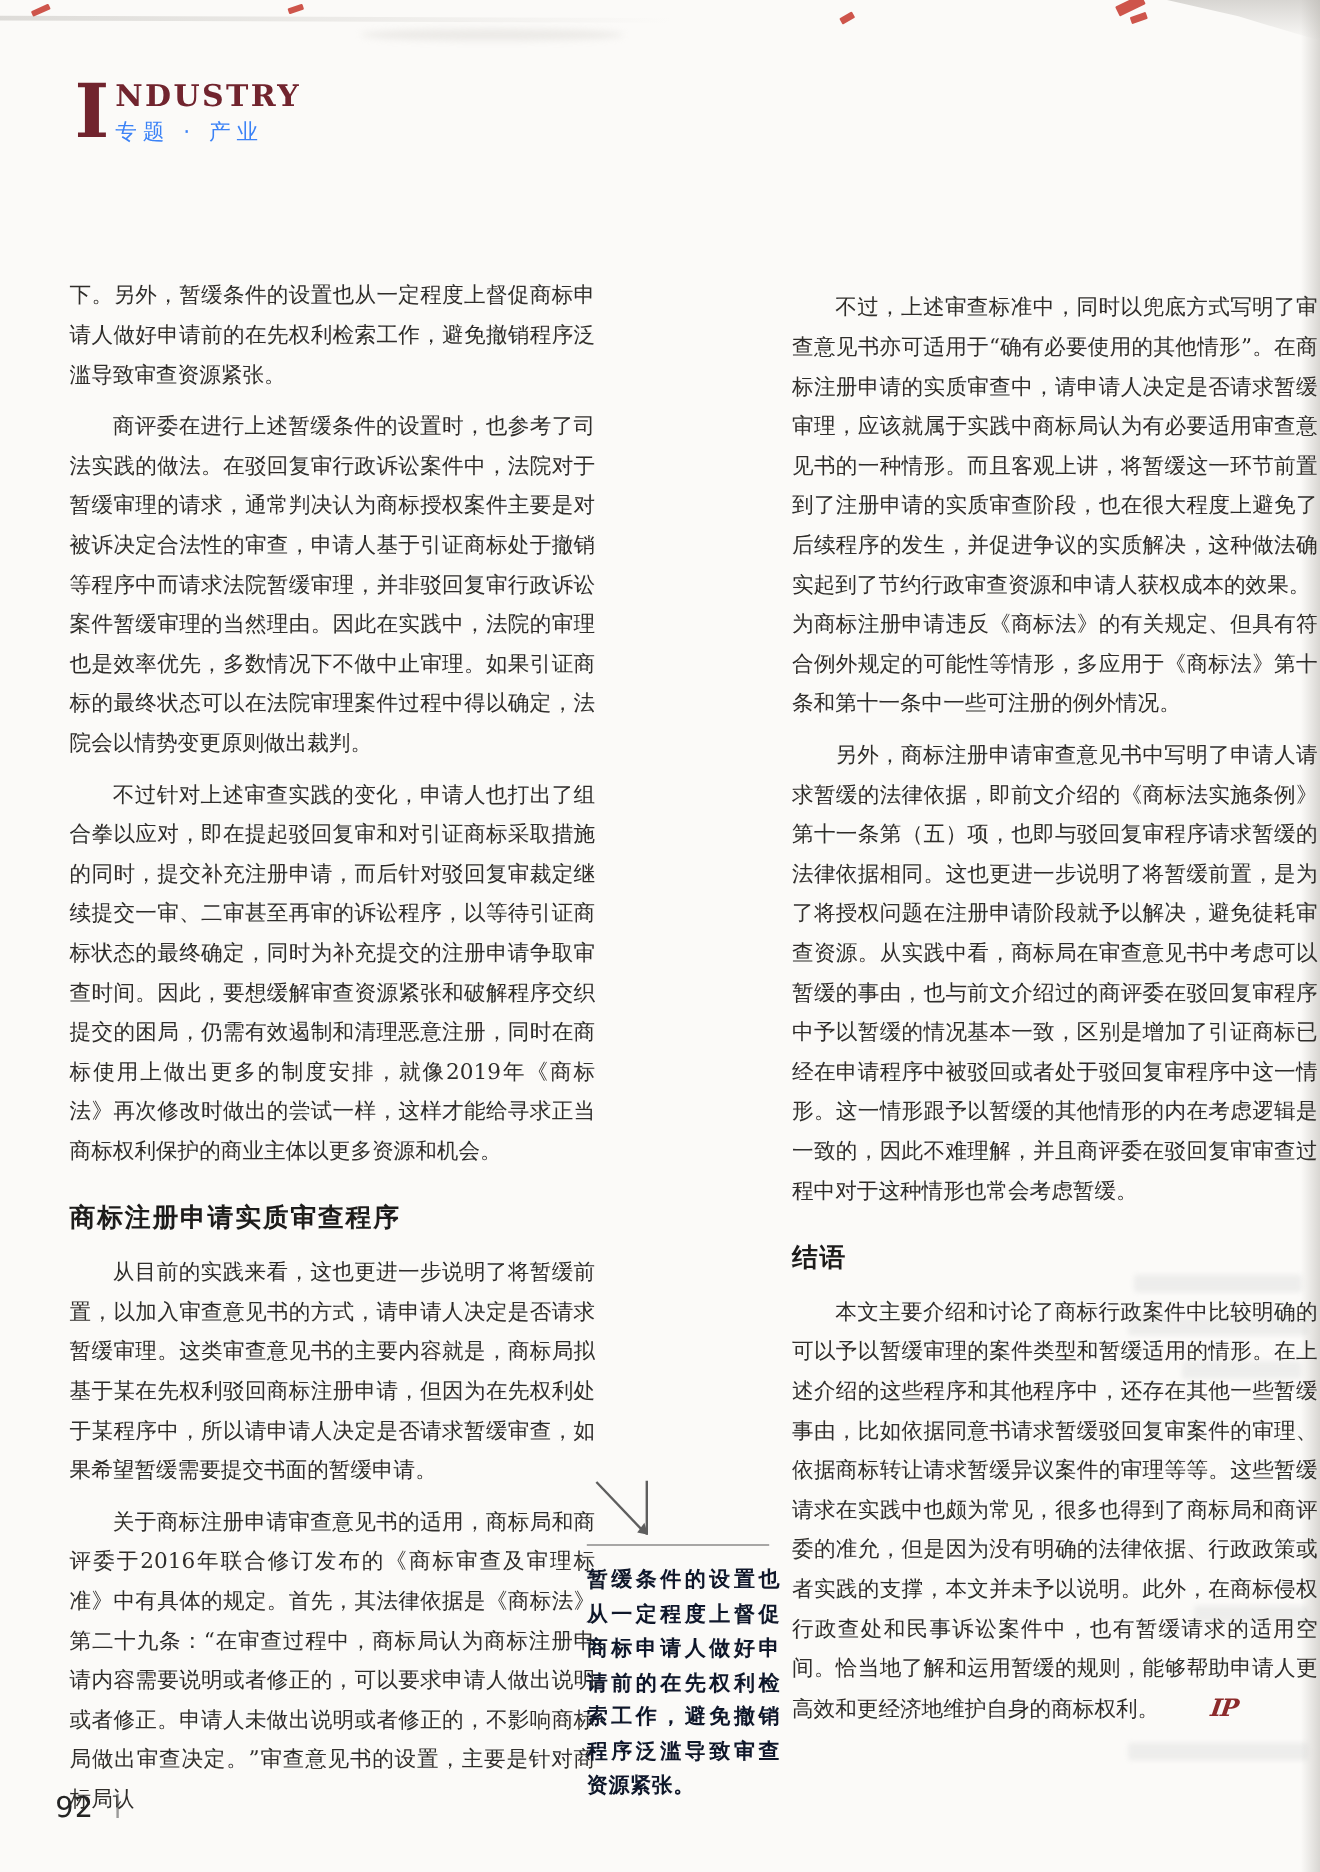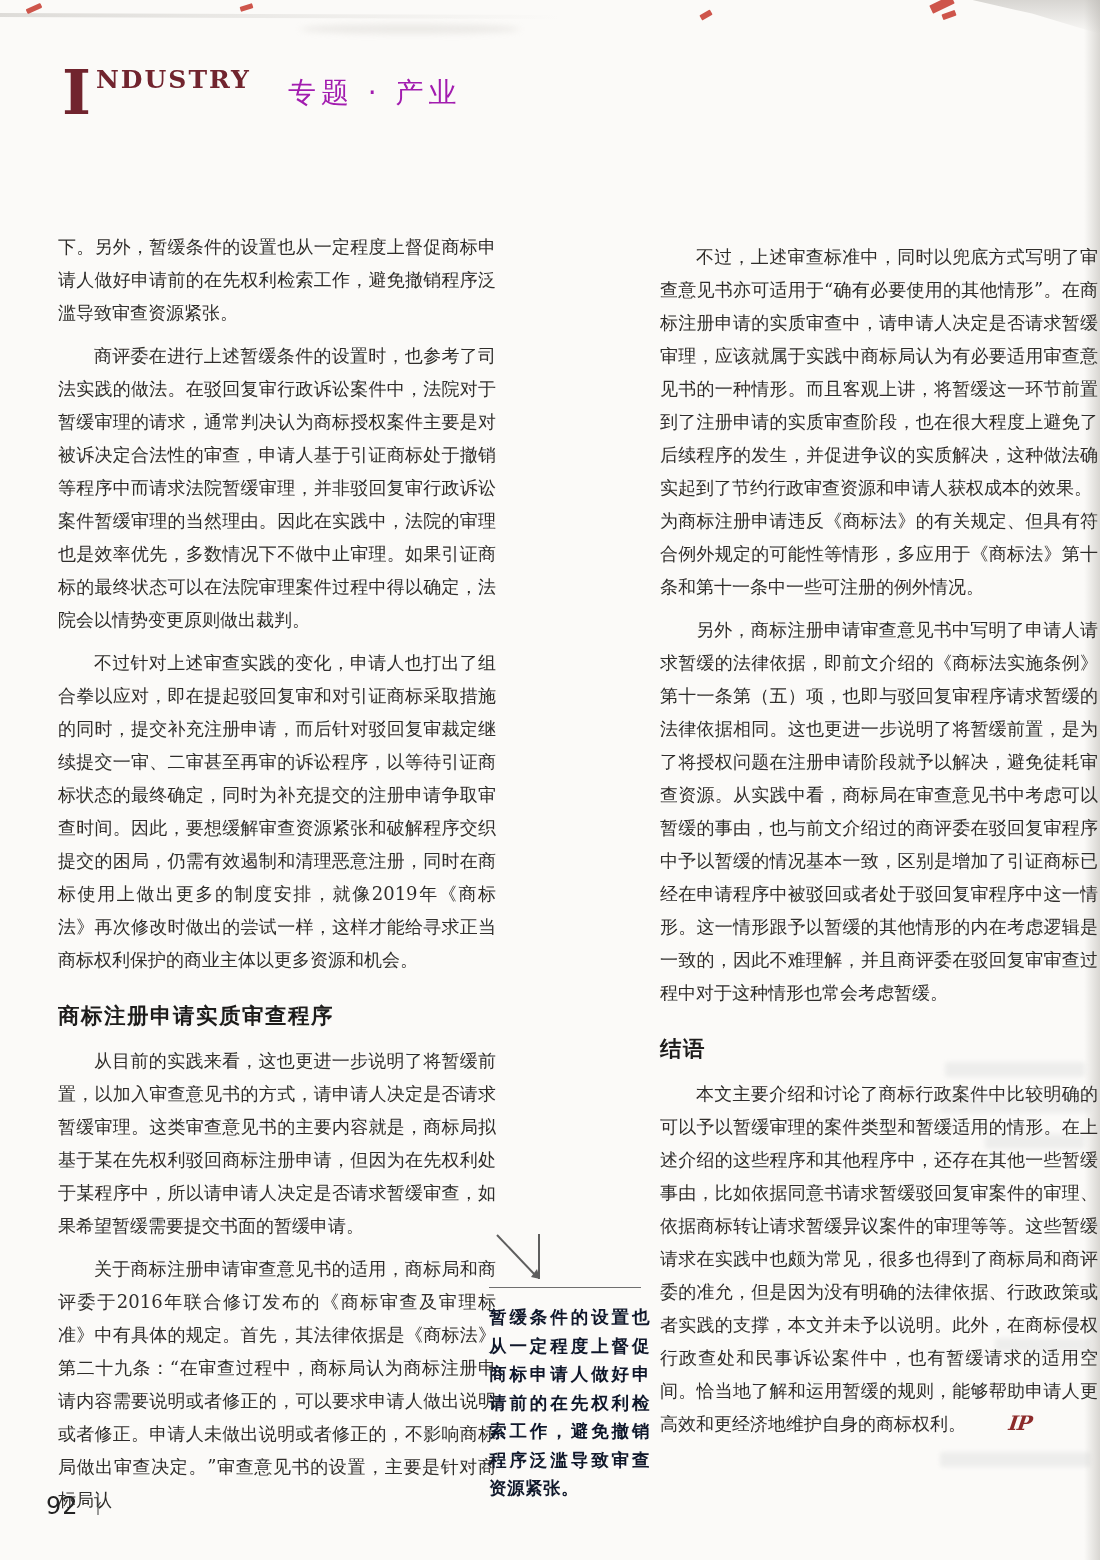--- a/index.html
+++ b/index.html
@@ -27,27 +27,27 @@
   .rm3{left:700px;top:12px;width:12px;height:6px;transform:rotate(-30deg);}
   .rm4{left:930px;top:0;width:24px;height:9px;transform:rotate(-26deg);}
   .rm5{left:942px;top:12px;width:14px;height:6px;transform:rotate(-20deg);}
   .ghost{position:absolute;background:#8f9599;opacity:.12;filter:blur(2px);border-radius:3px;}
 
   
   .header{position:absolute;left:62px;top:64px;display:flex;align-items:flex-start;}
   .hdr-initial{
     font-family:"DejaVu Serif","Liberation Serif",serif;
     font-size:62px;line-height:58px;font-weight:bold;color:#71242e;margin-right:5px;}
-  .hdr-right{display:flex;flex-direction:row;padding-top:4px;}
+  .hdr-right{display:flex;flex-direction:column;padding-top:4px;}
   .hdr-word{
     font-family:"DejaVu Serif","Liberation Serif",serif;
     font-size:25px;line-height:24px;font-weight:bold;color:#71242e;letter-spacing:2px;}
   .hdr-sub{
     font-family:"DejaVu Sans","Liberation Sans",sans-serif;
-    font-size:28px;color:#a21caf;letter-spacing:5px;margin-top:6px;margin-left:37px;}
+    font-size:18px;color:#3b82f6;letter-spacing:5px;margin-top:6px;}
 
   
   .col{position:absolute;top:230px;width:438px;}
   .col-left{left:58px;}
   .col-right{left:660px;}
   p.body{
     margin:0;font-size:18px;line-height:33px;text-align:justify;
     color:#2f2d2a;
   }
   p.indent{text-indent:2em;margin-top:10px;}

